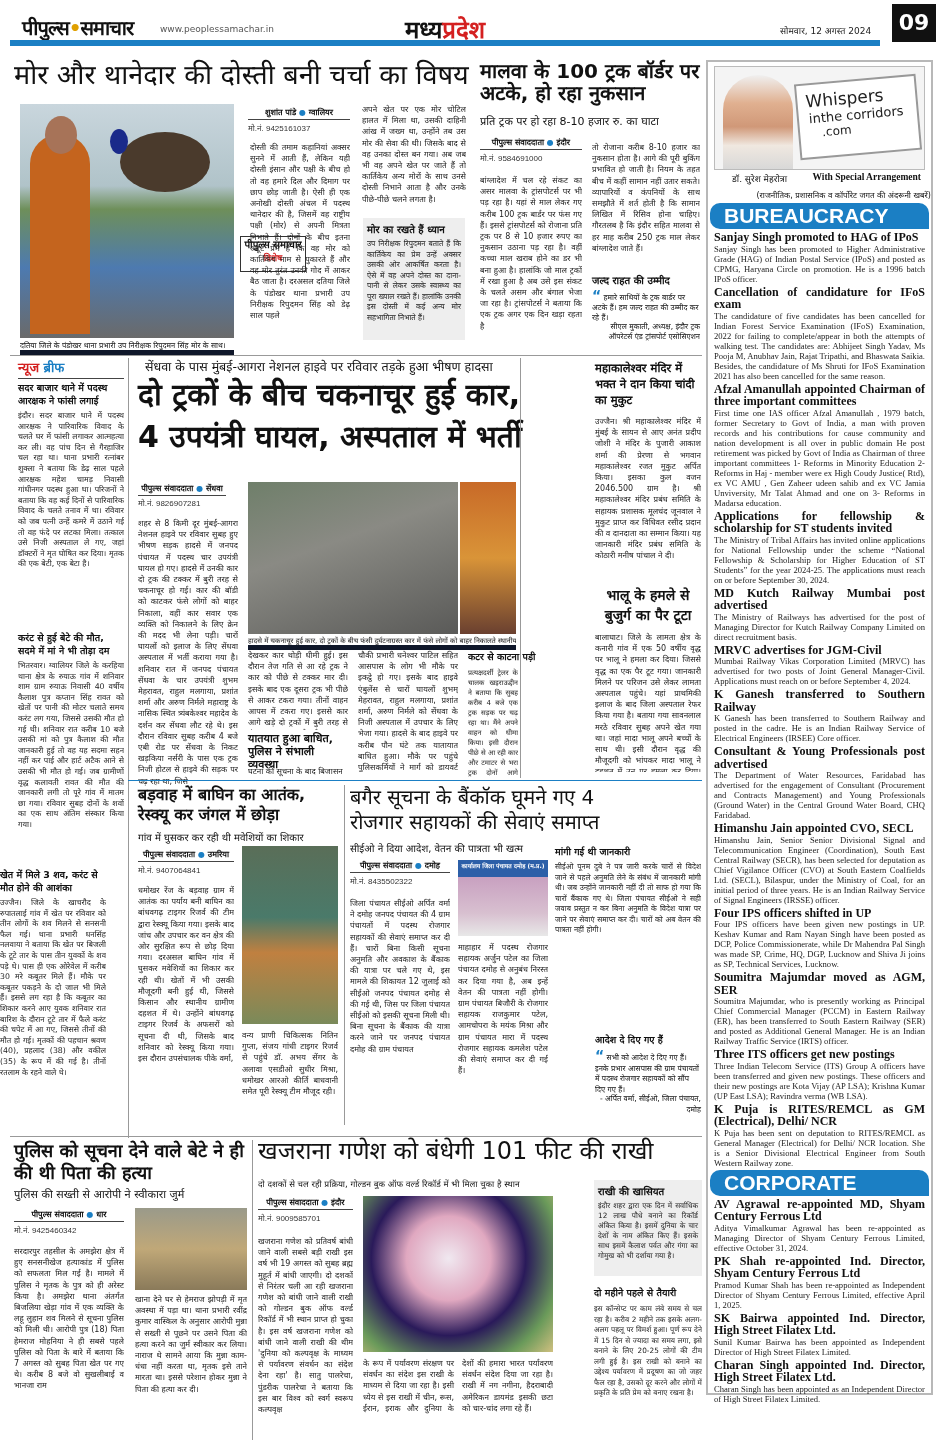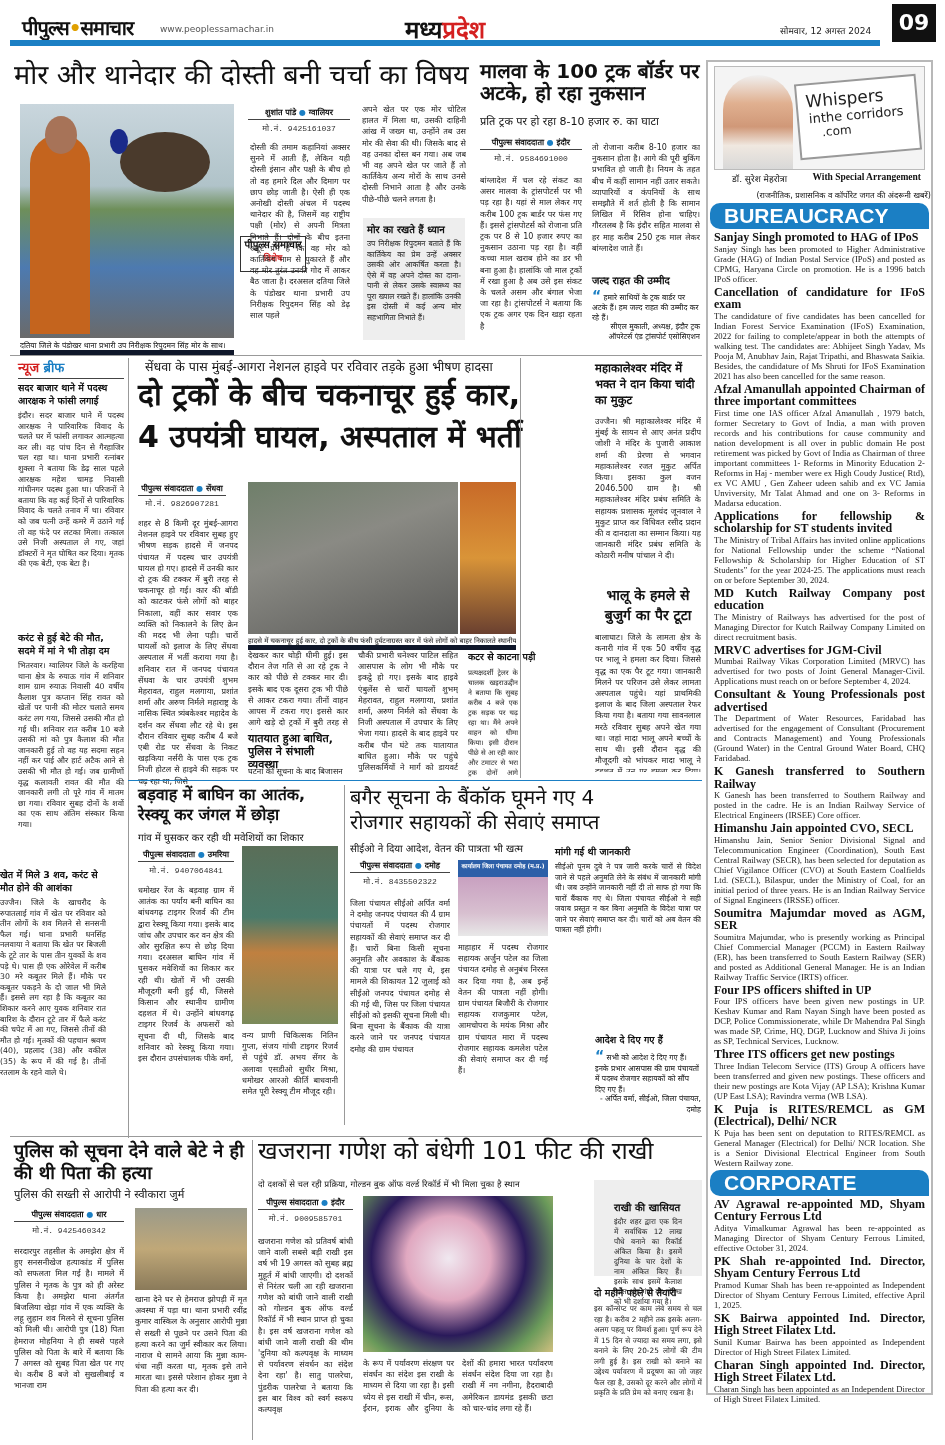--- a/index.html
+++ b/index.html
@@ -14,21 +14,21 @@
 .region{left:395px;top:6px;font-size:24px;font-weight:bold}
 .region .r2{color:#d42020}
 .date{left:770px;top:18px;font-size:9px;color:#222}
 .pageno{left:892px;top:4px;width:44px;height:38px;background:#111;color:#fff;font-size:22px;font-weight:bold;text-align:center;line-height:38px}
 .rule{left:10px;top:40px;width:870px;height:6px;background:#1b7fc4}
 
 .hl{font-weight:bold;line-height:1.1}
 .body-text{font-size:8px;line-height:11.2px;text-align:justify;color:#222}
 .byline{font-size:8px;font-weight:bold;border-bottom:1px solid #444;padding-bottom:2px;text-align:center}
 .byline .bd{color:#1b7fc4}
-.mob{font-size:8px;color:#333;text-align:center;font-family:Liberation Mono, monospace}
+.mob{font-size:8px;color:#333;text-align:left;font-family:Liberation Sans, sans-serif}
 .photo{background:#7a8a6a;overflow:hidden}
 .caption{font-size:7.5px;color:#111;border-bottom:5px solid #0f172a}
 .box{background:#eeeeee}
 .vline{background:#999;width:1px}
 .hline{background:#999;height:1px}
 
 .rcol{left:706px;top:60px;width:227px;height:1335px;border:2px solid #b8b8b8;background:#fff}
 .sec-banner{height:26px;background:#1b7fc4;color:#fff;font-family:"Liberation Sans",sans-serif;font-weight:bold;font-size:21px;line-height:26px;padding-left:14px;border-radius:10px 10px 0 10px}
 .rhead{font-family:"Liberation Serif",serif;font-weight:bold;font-size:12px;line-height:12.5px;color:#111;text-align:justify}
 .rbody{font-family:"Liberation Serif",serif;font-size:8.6px;line-height:10px;color:#222;text-align:justify;margin-bottom:2px}
@@ -158,21 +158,21 @@
 <div class="abs body-text" style="left:135px;top:1294px;width:112px;height:140px;overflow:hidden;">खाना देने घर से हेमराज झोपड़ी में मृत अवस्था में पड़ा था। थाना प्रभारी रवींद्र कुमार वास्किल के अनुसार आरोपी मुन्ना से सख्ती से पूछने पर उसने पिता की हत्या करने का जुर्म स्वीकार कर लिया। नाराज थे सामने आया कि मुन्ना काम-धंधा नहीं करता था, मृतक इसे ताने मारता था। इससे परेशान होकर मुन्ना ने पिता की हत्या कर दी।</div>
 <div class="abs vline" style="left:252px;top:1140px;height:300px;"></div>
 
 <div class="abs hl" style="left:258px;top:1138px;width:445px;font-size:24px;font-weight:normal;">खजराना गणेश को बंधेगी 101 फीट की राखी</div>
 <div class="abs" style="left:258px;top:1178px;width:300px;font-size:8.5px;white-space:nowrap;overflow:hidden;">दो दशकों से चल रही प्रक्रिया, गोल्डन बुक ऑफ वर्ल्ड रिकॉर्ड में भी मिला चुका है स्थान</div>
 <div class="abs byline" style="left:258px;top:1196px;width:95px;"><span>पीपुल्स संवाददाता</span> <span class="bd">●</span> <span>इंदौर</span></div>
 <div class="abs mob" style="left:258px;top:1212px;width:95px;">मो.नं. 9009585701</div>
 <div class="abs body-text" style="left:258px;top:1236px;width:95px;height:200px;overflow:hidden;">खजराना गणेश को प्रतिवर्ष बांधी जाने वाली सबसे बड़ी राखी इस वर्ष भी 19 अगस्त को सुबह ब्रह्म मुहूर्त में बांधी जाएगी। दो दशकों से निरंतर चली आ रही खजराना गणेश को बांधी जाने वाली राखी को गोल्डन बुक ऑफ वर्ल्ड रिकॉर्ड में भी स्थान प्राप्त हो चुका है। इस वर्ष खजराना गणेश को बांधी जाने वाली राखी की थीम 'दुनिया को कल्पवृक्ष के माध्यम से पर्यावरण संवर्धन का संदेश देना रहा' है। सातु पालरेचा, पुंडरीक पालरेचा ने बताया कि इस बार विश्व को स्वर्ग स्वरूप कल्पवृक्ष</div>
 <div class="abs photo" style="left:363px;top:1196px;width:190px;height:156px;background:radial-gradient(circle at 45% 40%,#f0e8f0 0%,#e0a8c0 30%,#2a1a5a 55%,#6a9a5a 80%,#d0c080 100%);"></div>
 <div class="abs body-text" style="left:363px;top:1358px;width:190px;height:80px;overflow:hidden;column-count:2;column-gap:8px;">के रूप में पर्यावरण संरक्षण पर संवर्धन का संदेश इस राखी के माध्यम से दिया जा रहा है। इसी ध्येय से इस राखी में चीन, रूस, ईरान, इराक और दुनिया के देशों की हमारा भारत पर्यावरण संवर्धन संदेश दिया जा रहा है। राखी में नग नगीना, हैदराबादी अमेरिकन डायमंड इसकी छटा को चार-चांद लगा रहे हैं।</div>
-<div class="abs box" style="left:594px;top:1180px;width:108px;height:96px;padding:20px;">
+<div class="abs box" style="left:594px;top:1180px;width:108px;height:96px;padding:4px;">
   <div style="font-size:10px;font-weight:bold;margin-bottom:3px;">राखी की खासियत</div>
   <div class="body-text" style="font-size:7.3px;line-height:10px;">इंदौर शहर द्वारा एक दिन में सर्वाधिक 12 लाख पौधे बनाने का रिकॉर्ड अंकित किया है। इसमें दुनिया के चार देशों के नाम अंकित किए हैं। इसके साथ इसमें कैलाश पर्वत और गंगा का गोमुख को भी दर्शाया गया है।</div>
 </div>
 <div class="abs" style="left:594px;top:1286px;width:108px;font-size:9.5px;font-weight:bold;">दो महीने पहले से तैयारी</div>
 <div class="abs body-text" style="left:594px;top:1304px;width:108px;height:130px;overflow:hidden;font-size:7.3px;line-height:10.5px;">इस कॉन्सेप्ट पर काम लंबे समय से चल रहा है। करीब 2 महीने तक इसके अलग-अलग पहलू पर विमर्श हुआ। पूर्ण रूप देने में 15 दिन से ज्यादा का समय लगा, इसे बनाने के लिए 20-25 लोगों की टीम लगी हुई है। इस राखी को बनाने का उद्देश्य पर्यावरण में प्रदूषण का जो जहर फैल रहा है, उसको दूर करने और लोगों में प्रकृति के प्रति प्रेम को बनाए रखना है।</div>
 
 <div class="abs rcol">
   <div style="position:relative;margin:4px 6px 0 6px;height:104px;border:1px solid #bbb;background:#f4f4f4;">
     <div class="abs" style="left:8px;top:8px;width:70px;height:94px;background:linear-gradient(180deg,#f0f0f0 0%,#e0b090 30%,#d09878 55%,#f0e8e0 75%,#d8d8d8 100%);border-radius:35px 35px 0 0;"></div>
     <div class="abs" style="left:82px;top:12px;width:122px;height:76px;border:2px solid #999;background:#fff;transform:rotate(-5deg);font-family:'DejaVu Sans',sans-serif;">
@@ -199,48 +199,48 @@
       </div>
     <div class="ritem">
         <div class="rhead">Afzal Amanullah appointed Chairman of three important committees</div>
         <div class="rbody">First time one IAS officer Afzal Amanullah , 1979 batch, former Secretary to Govt of India, a man with proven records and his contributions for cause community and nation development is all over in public domain He post retirement was picked by Govt of India as Chairman of three important committees 1- Reforms in Minority Education 2- Reforms in Haj - member were ex High Coudy Justice( Rtd), ex VC AMU , Gen Zaheer udeen sahib and ex VC Jamia Unviversity, Mr Talat Ahmad and one on 3- Reforms in Madarsa education.</div>
       </div>
     <div class="ritem">
         <div class="rhead">Applications for fellowship &amp; scholarship for ST students invited</div>
         <div class="rbody">The Ministry of Tribal Affairs has invited online applications for National Fellowship under the scheme “National Fellowship &amp; Scholarship for Higher Education of ST Students” for the year 2024-25. The applications must reach on or before September 30, 2024.</div>
       </div>
     <div class="ritem">
-        <div class="rhead">MD Kutch Railway Company post education</div>
+        <div class="rhead">MD Kutch Railway Mumbai post advertised</div>
         <div class="rbody">The Ministry of Railways has advertised for the post of Managing Director for Kutch Railway Company Limited on direct recruitment basis.</div>
       </div>
     <div class="ritem">
         <div class="rhead">MRVC advertises for JGM-Civil</div>
         <div class="rbody">Mumbai Railway Vikas Corporation Limited (MRVC) has advertised for two posts of Joint General Manager-Civil. Applications must reach on or before September 4, 2024.</div>
       </div>
     <div class="ritem">
+        <div class="rhead">K Ganesh transferred to Southern Railway</div>
+        <div class="rbody">K Ganesh has been transferred to Southern Railway and posted in the cadre. He is an Indian Railway Service of Electrical Engineers (IRSEE) Core officer.</div>
+      </div>
+    <div class="ritem">
         <div class="rhead">Consultant &amp; Young Professionals post advertised</div>
         <div class="rbody">The Department of Water Resources, Faridabad has advertised for the engagement of Consultant (Procurement and Contracts Management) and Young Professionals (Ground Water) in the Central Ground Water Board, CHQ Faridabad.</div>
       </div>
     <div class="ritem">
-        <div class="rhead">K Ganesh transferred to Southern Railway</div>
-        <div class="rbody">K Ganesh has been transferred to Southern Railway and posted in the cadre. He is an Indian Railway Service of Electrical Engineers (IRSEE) Core officer.</div>
-      </div>
-    <div class="ritem">
         <div class="rhead">Himanshu Jain appointed CVO, SECL</div>
         <div class="rbody">Himanshu Jain, Senior Senior Divisional Signal and Telecommunication Engineer (Coordination), South East Central Railway (SECR), has been selected for deputation as Chief Vigilance Officer (CVO) at South Eastern Coalfields Ltd. (SECL), Bilaspur, under the Ministry of Coal, for an initial period of three years. He is an Indian Railway Service of Signal Engineers (IRSSE) officer.</div>
       </div>
     <div class="ritem">
+        <div class="rhead">Four IPS officers shifted in UP</div>
+        <div class="rbody">Four IPS officers have been given new postings in UP. Keshav Kumar and Ram Nayan Singh have been posted as DCP, Police Commissionerate, while Dr Mahendra Pal Singh was made SP, Crime, HQ, DGP, Lucknow and Shiva Ji joins as SP, Technical Services, Lucknow.</div>
+      </div>
+    <div class="ritem">
         <div class="rhead">Soumitra Majumdar moved as AGM, SER</div>
         <div class="rbody">Soumitra Majumdar, who is presently working as Principal Chief Commercial Manager (PCCM) in Eastern Railway (ER), has been transferred to South Eastern Railway (SER) and posted as Additional General Manager. He is an Indian Railway Traffic Service (IRTS) officer.</div>
       </div>
     <div class="ritem">
-        <div class="rhead">Four IPS officers shifted in UP</div>
-        <div class="rbody">Four IPS officers have been given new postings in UP. Keshav Kumar and Ram Nayan Singh have been posted as DCP, Police Commissionerate, while Dr Mahendra Pal Singh was made SP, Crime, HQ, DGP, Lucknow and Shiva Ji joins as SP, Technical Services, Lucknow.</div>
-      </div>
-    <div class="ritem">
         <div class="rhead">Three ITS officers get new postings</div>
         <div class="rbody">Three Indian Telecom Service (ITS) Group A officers have been transferred and given new postings. These officers and their new postings are Kota Vijay (AP LSA); Krishna Kumar (UP East LSA); Ravindra verma (WB LSA).</div>
       </div>
     <div class="ritem">
         <div class="rhead">K Puja is RITES/REMCL as GM (Electrical), Delhi/ NCR</div>
         <div class="rbody">K Puja has been sent on deputation to RITES/REMCL as General Manager (Electrical) for Delhi/ NCR location. She is a Senior Divisional Electrical Engineer from South Western Railway zone.</div>
       </div>
   </div>
 
   <div style="margin:2px 2px 0 2px;" class="sec-banner">CORPORATE</div>

